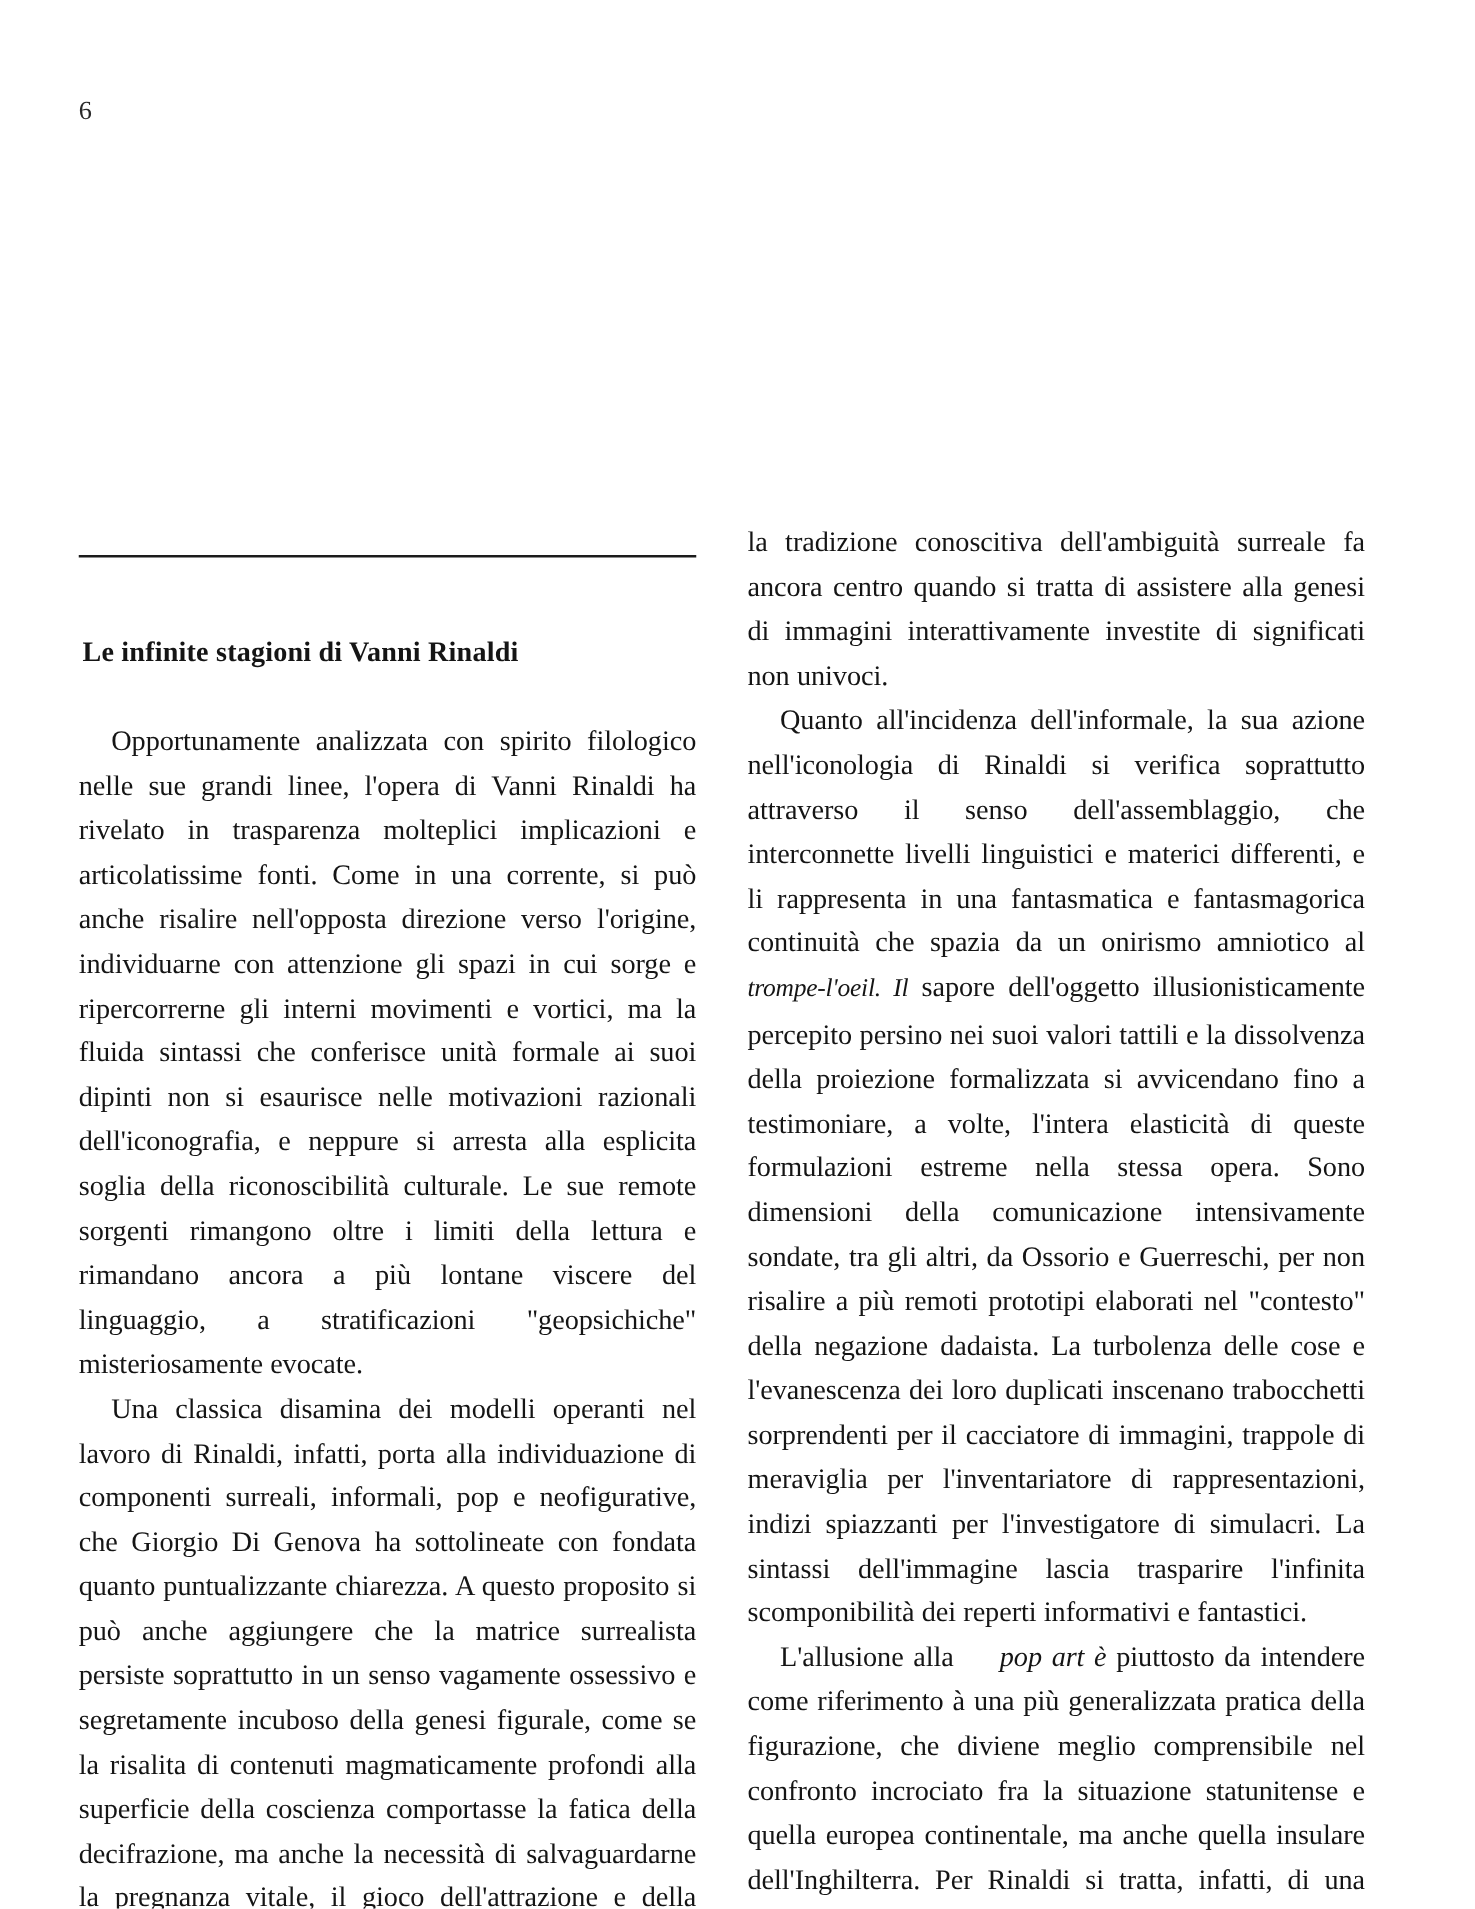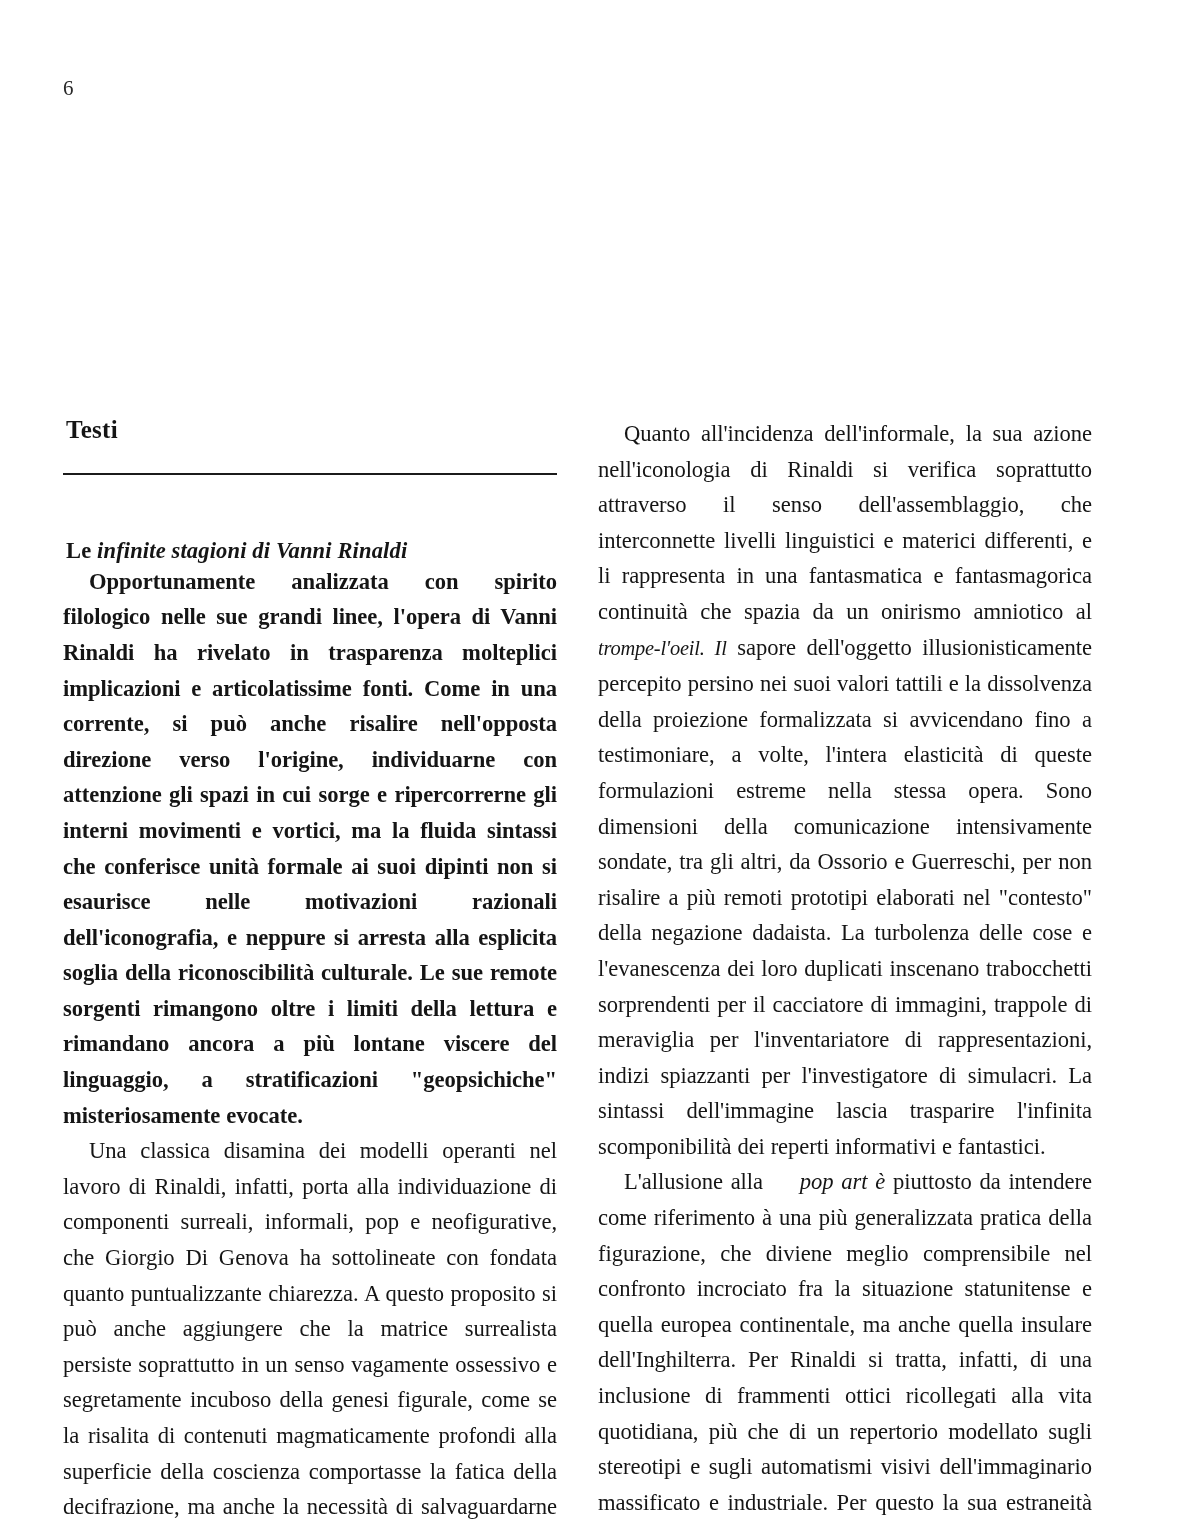--- a/index.html
+++ b/index.html
@@ -81,64 +81,63 @@
     letter-spacing: -0.05px;
     word-spacing: 0.2px;
   }
   p.body.first-in-col {
     margin-top: 0;
   }
   p.body.indent {
     text-indent: 26px;
   }
   .left-col p.body.lead {
-    font-weight: bold;
+    margin-top: 40px;
   }
 
   
   i.serif-ital {
     font-style: italic;
     font-family: "Liberation Serif", "DejaVu Serif", serif;
     margin-left: 29px;
   }
   i.sans-ital {
     font-style: italic;
     font-family: Liberation Serif, serif;
     font-size: 20.4px;
     letter-spacing: -0.2px;
   }
   b.semi {
     font-weight: bold;
-    font-style: italic;
   }
 </style>
 </head>
 <body>
 
 <div class="page">
 
   <div class="folio">6</div>
 
   <div class="columns">
 
     <div class="col left-col">
 
-      <h1 class="section-title">Testi</h1>
 
       <hr class="rule">
 
       <h2 class="article-title"><span>Le </span><b class="semi">infinite stagioni di Vanni Rinaldi</b></h2>
 
       <p class="body indent lead">Opportunamente analizzata con spirito filologico nelle sue grandi linee, l'opera di Vanni Rinaldi  ha rivelato in trasparenza molteplici implicazioni e articolatissime fonti. Come in una corrente, si può anche risalire nell'opposta direzione verso l'origine, individuarne con attenzione gli spazi in cui sorge e ripercorrerne gli interni movimenti e vortici, ma la fluida sintassi che conferisce unità formale ai suoi dipinti non si esaurisce nelle motivazioni razionali dell'iconografia, e neppure si arresta alla esplicita soglia della riconoscibilità culturale. Le sue remote sorgenti rimangono oltre i limiti della lettura e rimandano ancora a più lontane viscere del linguaggio, a stratificazioni "geopsichiche" misteriosamente evocate.</p>
 
       <p class="body indent">Una classica disamina dei modelli operanti nel lavoro di Rinaldi, infatti, porta alla individuazione di componenti surreali, informali, pop e neofigurative, che Giorgio Di Genova ha sottolineate con fondata quanto puntualizzante chiarezza. A questo proposito si può anche aggiungere che la matrice surrealista persiste soprattutto in un senso vagamente ossessivo e segretamente incuboso della genesi figurale, come se la risalita di contenuti magmaticamente profondi alla superficie della coscienza comportasse la fatica della decifrazione, ma anche la necessità di salvaguardarne la pregnanza vitale, il gioco dell'attrazione e della repulsione, la presenza minacciosa ma desiderante; rispettandone, infine, il carattere di pulsione e di messaggio provenienti dall'ignoto, senza sterilizzarne il turbamento nella degustabilità omogeneizzata della tecnica. Come dire che</p>
     </div>
 
     <div class="col right-col">
 
+      <p class="body first-in-col">la tradizione conoscitiva dell'ambiguità surreale fa ancora centro quando si tratta di assistere alla genesi di immagini interattivamente investite di significati non univoci.</p>
 
       <p class="body indent"><span>Quanto all'incidenza dell'informale, la sua azione nell'iconologia di Rinaldi si verifica soprattutto attraverso il senso dell'assemblaggio, che interconnette livelli linguistici e materici differenti, e li rappresenta in una fantasmatica e fantasmagorica continuità che spazia da un onirismo amniotico al </span><i class="sans-ital">trompe-l'oeil. Il</i><span> sapore dell'oggetto illusionisticamente percepito persino nei suoi valori tattili e la dissolvenza della proiezione formalizzata si avvicendano fino a testimoniare, a volte, l'intera elasticità di queste formulazioni estreme nella stessa opera. Sono dimensioni della comunicazione intensivamente sondate, tra gli altri, da Ossorio e Guerreschi, per non risalire a più remoti prototipi elaborati nel "contesto" della negazione dadaista. La turbolenza delle cose e l'evanescenza dei loro duplicati inscenano trabocchetti sorprendenti per il cacciatore di immagini, trappole di meraviglia per l'inventariatore di rappresentazioni, indizi spiazzanti per l'investigatore di simulacri. La sintassi dell'immagine lascia trasparire l'infinita scomponibilità dei reperti informativi e fantastici.</span></p>
 
       <p class="body indent"><span>L'allusione alla </span><i class="serif-ital">pop art è</i><span> piuttosto da intendere come riferimento à una più generalizzata pratica della figurazione, che diviene meglio comprensibile nel confronto incrociato fra la situazione statunitense e quella europea continentale, ma anche quella insulare dell'Inghilterra. Per Rinaldi si tratta, infatti, di una inclusione di frammenti ottici ricollegati alla vita quotidiana, più che di un repertorio modellato sugli stereotipi e sugli automatismi visivi dell'immaginario massificato e industriale. Per questo la sua estraneità alle tecniche </span></p>
     </div>
 
   </div>
 </div>
 
 </body></html>

